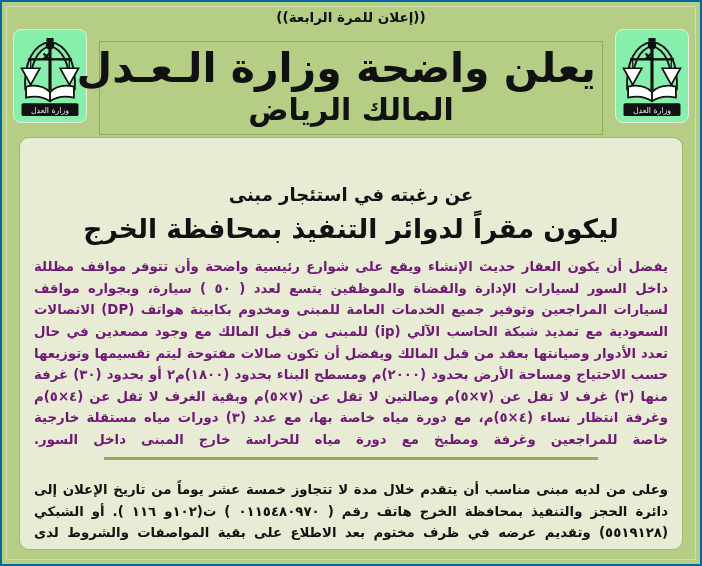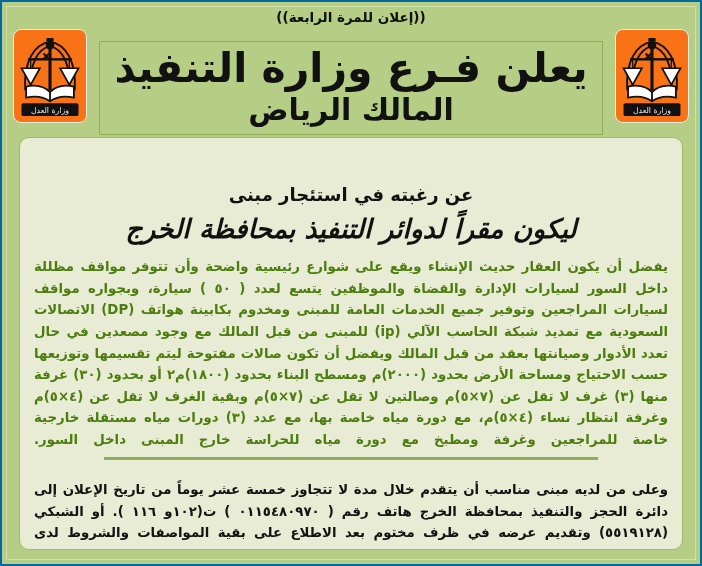--- a/index.html
+++ b/index.html
@@ -36,21 +36,21 @@
     text-align:center;
     font-size:13.5px;
     font-weight:bold;
     color:#101010;
     letter-spacing:0;
   }
   .emblem{
     position:absolute;
     top:22px;
     width:74px;height:94px;
-    background:#f97316;
+    background:#86efac;
     border:1px solid #e9efe0;
     border-radius:8px;
     box-sizing:border-box;
     padding:3px 2px 2px;
   }
   .emblem.left{left:6px;}
   .emblem.right{right:6px;}
   .emblem svg{display:block;width:100%;height:100%;}
 
   .headline-box{
@@ -99,27 +99,26 @@
     line-height:1.2;
   }
   .title2{
     text-align:center;
     font-size:26.5px;
     font-weight:bold;
     color:#111;
     margin-top:7px;
     line-height:1.2;
     white-space:nowrap;
-    font-style:italic;
   }
   .paragraph{
     margin-top:12px;
     font-size:13.3px;
     line-height:1.62;
-    color:#4d7c0f;
+    color:#701a75;
     text-align:justify;
     text-align-last:justify;
     font-weight:bold;
   }
   .divider{
     margin:7px auto 0;
     width:78%;
     height:3px;
     background:#8fae58;
   }
@@ -185,21 +184,21 @@
           <path d="M48 38 L68 38 L58 56 Z" fill="#fff" stroke="#111" stroke-width="1.8"></path>
           <path d="M30 22 l6 6 M36 22 l-6 6" stroke="#111" stroke-width="2.4"></path>
           <path d="M37 64 C30 57 20 56 11 58 L11 70 C20 68 30 69 37 74 C44 69 54 68 63 70 L63 58 C54 56 44 57 37 64 Z" fill="#fff" stroke="#111" stroke-width="2"></path>
           <line x1="37" y1="64" x2="37" y2="74" stroke="#111" stroke-width="2"></line>
           <rect x="6" y="76" width="62" height="14" rx="2" fill="#111"></rect>
           <text x="37" y="86.5" text-anchor="middle" font-size="8.5" fill="#e8e8e8" font-family="DejaVu Sans, sans-serif">وزارة العدل</text>
         </svg>
       </div>
 
       <div class="headline-box">
-        <div class="headline-l1">يعلن فـرع وزارة التنفيذ</div>
+        <div class="headline-l1">يعلن واضحة وزارة الـعـدل</div>
         <div class="headline-l2">المالك الرياض</div>
       </div>
     </div>
 
     <div class="body-panel">
       <div class="subline">عن رغبته في استئجار مبنى</div>
       <div class="title2">ليكون مقراً لدوائر التنفيذ بمحافظة الخرج</div>
       <div class="paragraph">يفضل أن يكون العقار حديث الإنشاء ويقع على شوارع رئيسية واضحة وأن تتوفر مواقف مظللة داخل السور لسيارات الإدارة والقضاة والموظفين يتسع لعدد ( ٥٠ ) سيارة، وبجواره مواقف لسيارات المراجعين وتوفير جميع الخدمات العامة للمبنى ومخدوم بكابينة هواتف (DP) الاتصالات السعودية مع تمديد شبكة الحاسب الآلي (ip) للمبنى من قبل المالك مع وجود مصعدين في حال تعدد الأدوار وصيانتها بعقد من قبل المالك ويفضل أن تكون صالات مفتوحة ليتم تقسيمها وتوزيعها حسب الاحتياج ومساحة الأرض بحدود (٢٠٠٠)م ومسطح البناء بحدود (١٨٠٠)م٢ أو بحدود (٣٠) غرفة منها (٣) غرف لا تقل عن (٧×٥)م وصالتين لا تقل عن (٧×٥)م وبقية الغرف لا تقل عن (٤×٥)م وغرفة انتظار نساء (٤×٥)م، مع دورة مياه خاصة بها، مع عدد (٣) دورات مياه مستقلة خارجية خاصة للمراجعين وغرفة ومطبخ مع دورة مياه للحراسة خارج المبنى داخل السور.</div>
       <div class="divider"></div>
       <div class="closing">وعلى من لديه مبنى مناسب أن يتقدم خلال مدة لا تتجاوز خمسة عشر يوماً من تاريخ الإعلان إلى دائرة الحجز والتنفيذ بمحافظة الخرج هاتف رقم ( ٠١١٥٤٨٠٩٧٠ ) ت(١٠٢و ١١٦ ). أو الشبكي (٥٥١٩١٢٨) وتقديم عرضه في ظرف مختوم بعد الاطلاع على بقية المواصفات والشروط لدى الدائرة.</div>

